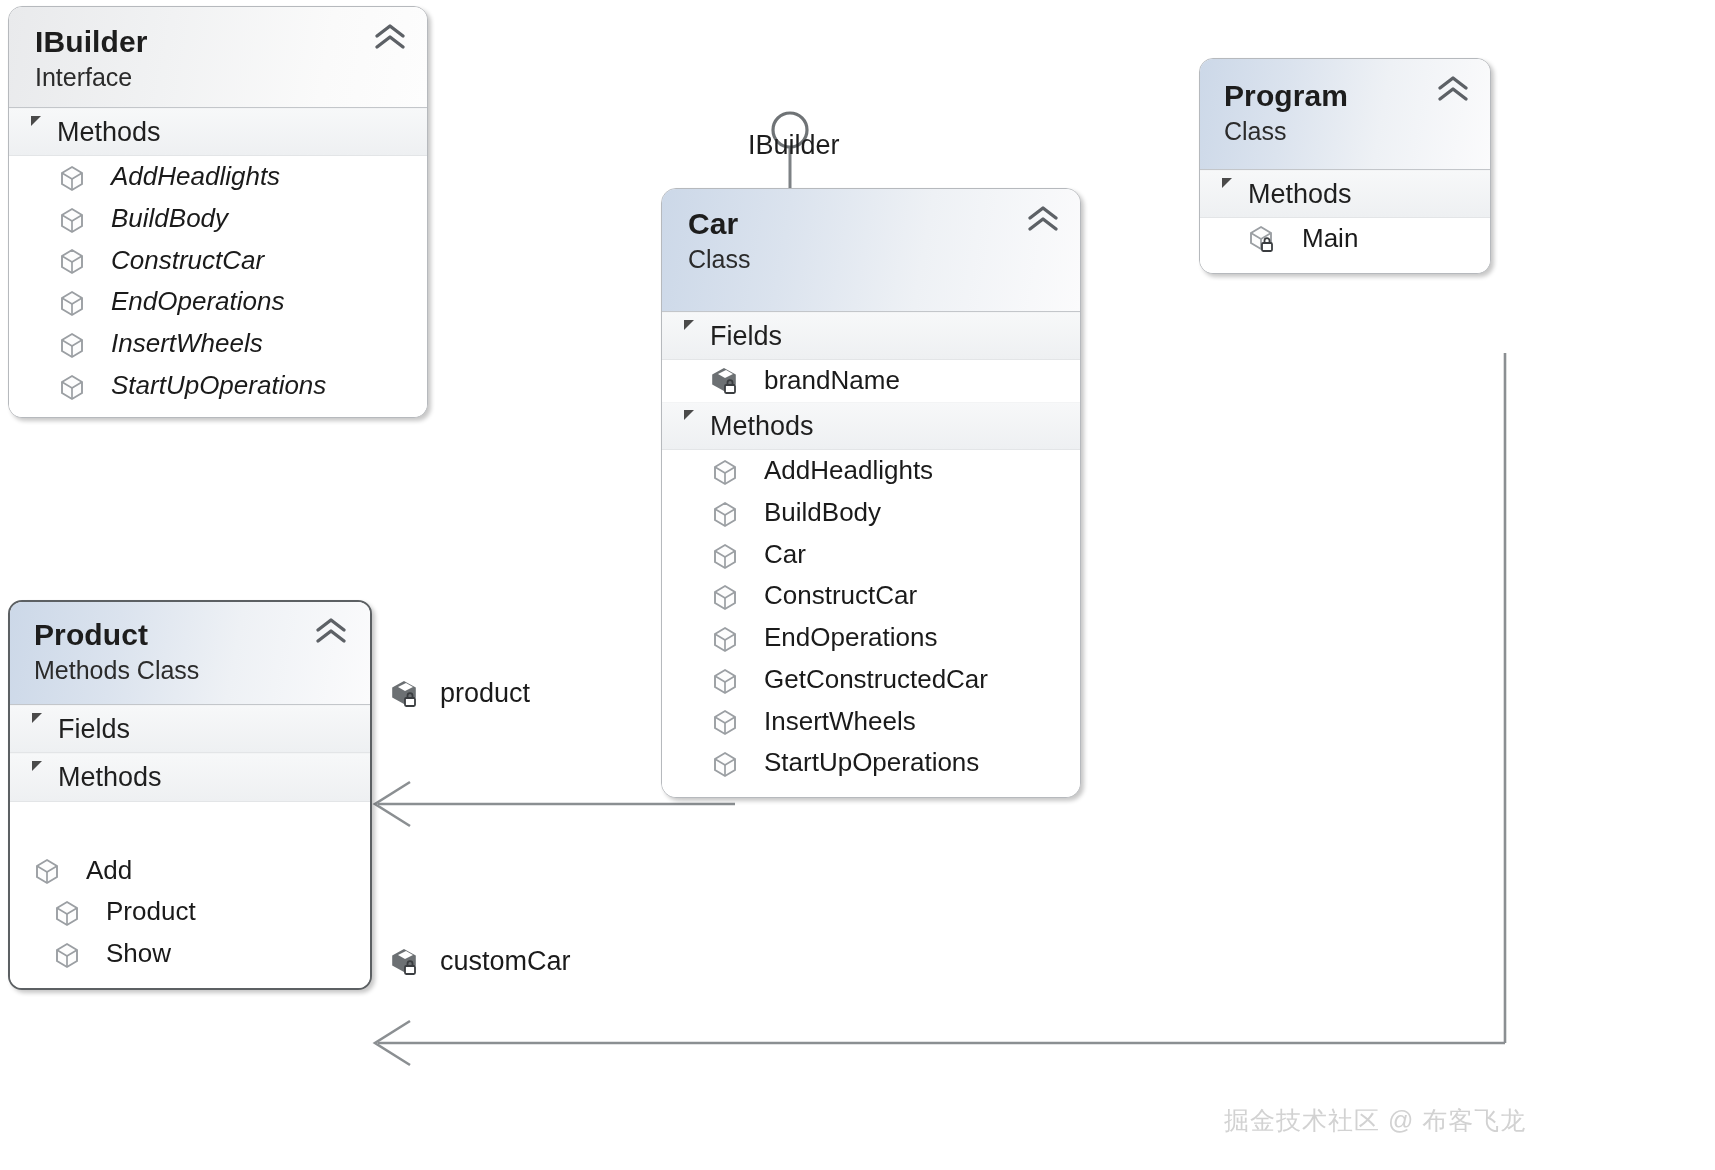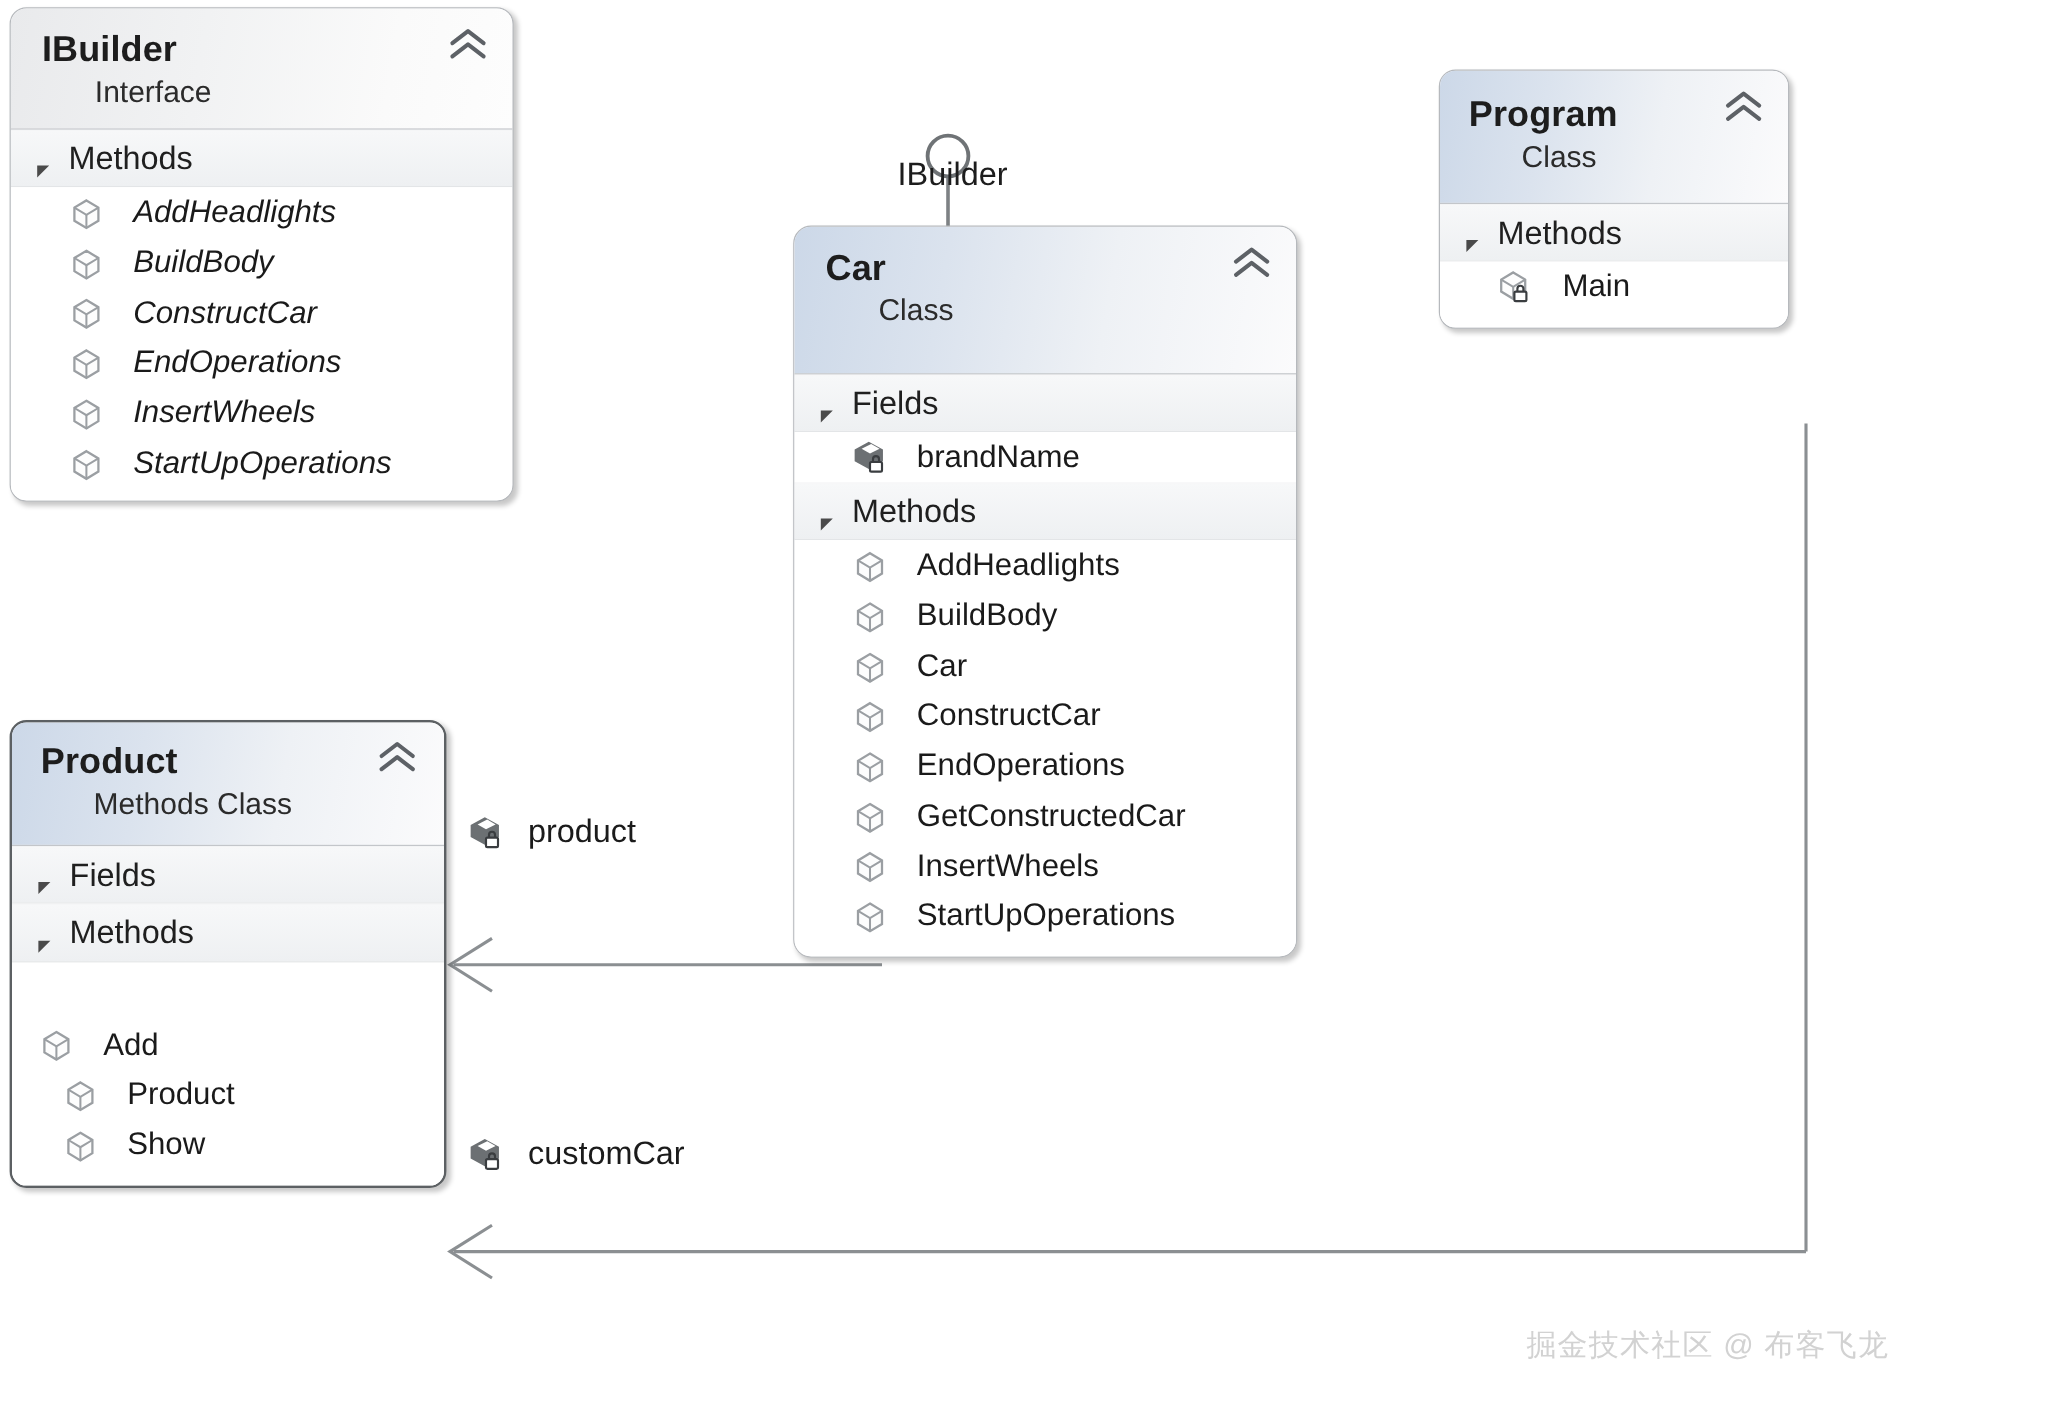--- a/index.html
+++ b/index.html
@@ -58,34 +58,33 @@
     letter-spacing: 0.1px;
     line-height: 1.15;
     white-space: nowrap;
   }
   .uml-stereotype {
     font-size: 25px;
     color: #2b2b2b;
     line-height: 1.25;
     margin-top: 2px;
     white-space: nowrap;
-    margin-left: 44px;
   }
 
   .chevron {
     position: absolute;
     right: 20px;
     top: 16px;
     width: 34px;
     height: 30px;
   }
 
   .uml-group {
     display: flex;
-    align-items: flex-end;
+    align-items: flex-start;
     gap: 14px;
     padding: 7px 0 7px 22px;
     background: linear-gradient(180deg, #f7f8f9 0%, #eef0f2 100%);
     border-bottom: 1px solid #e3e5e7;
     border-top: 1px solid #f3f4f5;
   }
   .uml-group-label {
     font-size: 27px;
     color: #1f1f1f;
     line-height: 1.2;
@@ -461,15 +460,15 @@
       <svg viewBox="0 0 34 30" width="34" height="30">
         <polygon points="16,3 27,9 27,18 16,24 5,18 5,9" fill="#6c7073" stroke="#6c7073" stroke-width="1.6"></polygon>
         <polygon points="10,8 18,4 25,8 17,12" fill="#ffffff"></polygon>
         <rect x="17" y="19" width="10" height="8" rx="1.2" fill="#ffffff" stroke="#3a3d40" stroke-width="1.8"></rect>
         <path d="M19.5,19 v-2.4 a2.5,2.5 0 0 1 5,0 V19" fill="none" stroke="#3a3d40" stroke-width="1.8"></path>
       </svg>
     </span>
     <span class="alabel">customCar</span>
   </div>
 
-  <div class="watermark" style="left:1272px; top:1104px;">掘金技术社区 @ 布客飞龙</div>
+  <div class="watermark" style="left:1224px; top:1104px;">掘金技术社区 @ 布客飞龙</div>
 
 </div>
 
 </body></html>

